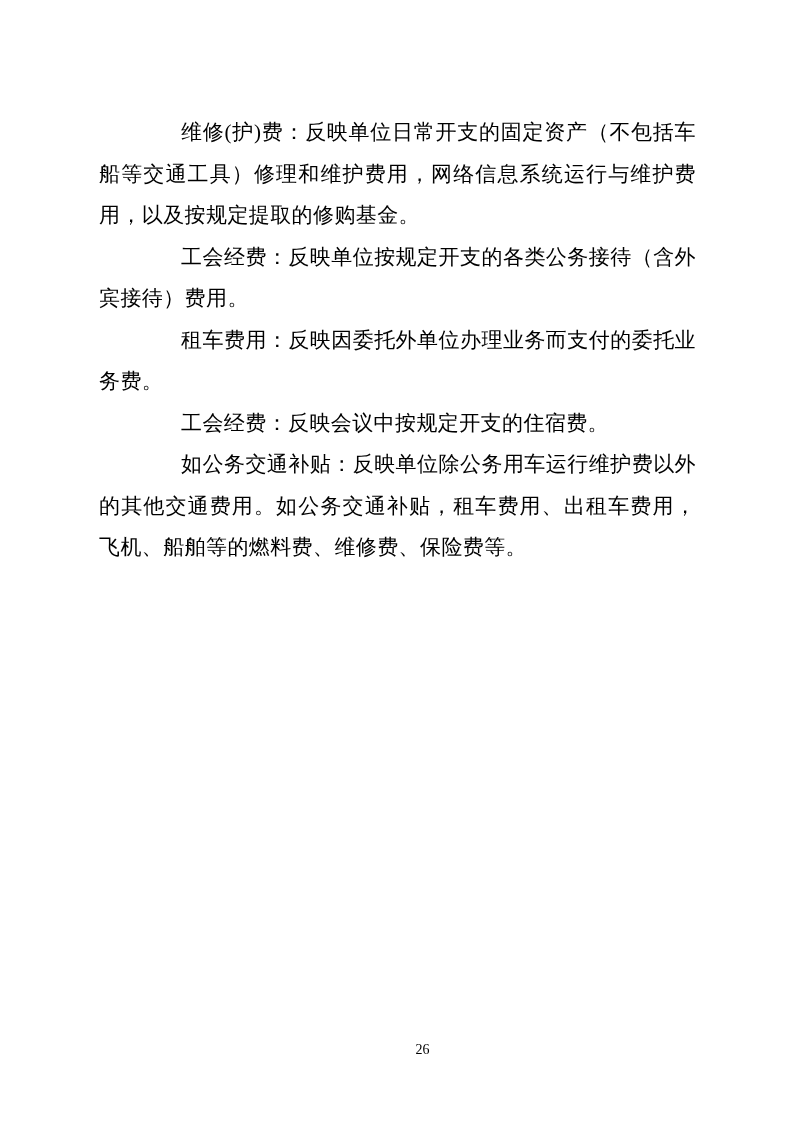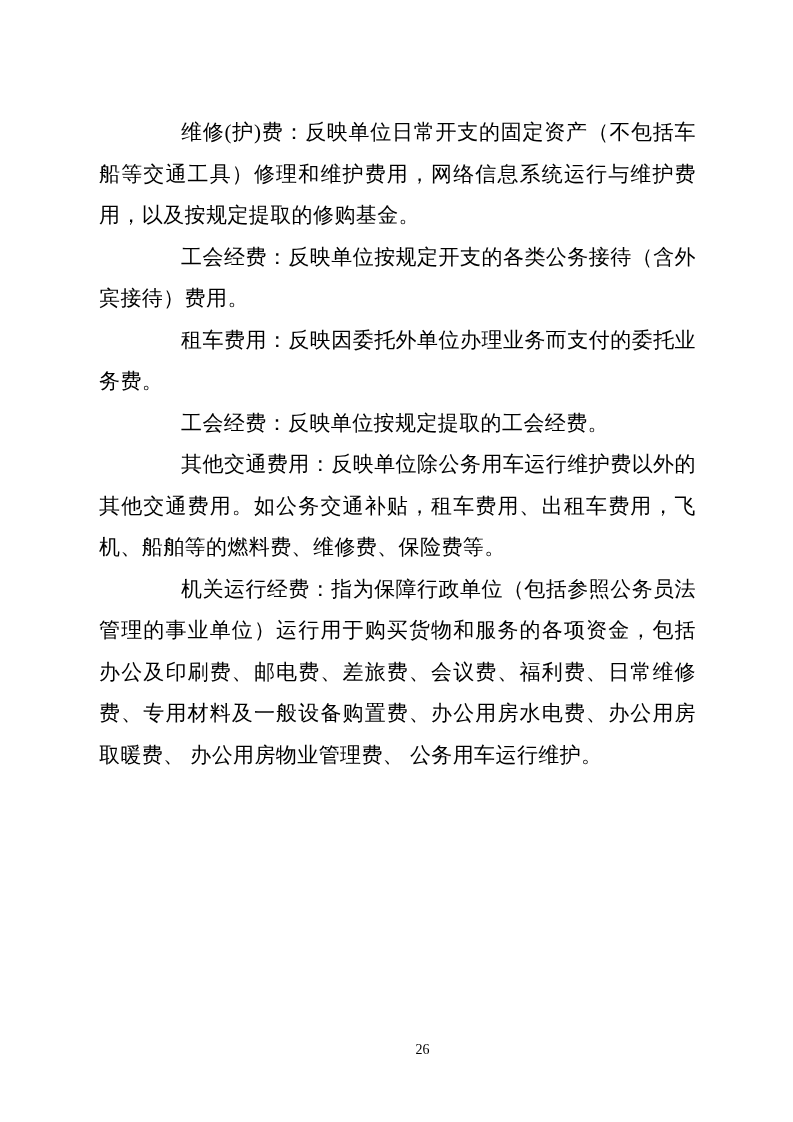--- a/index.html
+++ b/index.html
@@ -59,22 +59,21 @@
   <div class="content">
 
     <p class="para"><span class="term">维修(护)费：</span><span>反映单位日常开支的固定资产（不包括车船等交通工具）修理和维护费用，网络信息系统运行与维护费用，以及按规定提取的修购基金。</span></p>
 
 
 
     <p class="para"><span class="term">工会经费：</span><span>反映单位按规定开支的各类公务接待（含外宾接待）费用。</span></p>
 
     <p class="para"><span class="term">租车费用：</span><span>反映因委托外单位办理业务而支付的委托业务费。</span></p>
 
-    <p class="para"><span class="term">工会经费：</span><span>反映单位按规定提取的工会经费。</span></p>
+    <p class="para"><span class="term">工会经费：</span><span>反映会议中按规定开支的住宿费。</span></p>
 
-    <p class="para"><span class="term">其他交通费用：</span><span>反映单位除公务用车运行维护费以外的其他交通费用。如公务交通补贴，租车费用、出租车费用，飞机、船舶等的燃料费、维修费、保险费等。</span></p>
+    <p class="para"><span class="term">如公务交通补贴：</span><span>反映单位除公务用车运行维护费以外的其他交通费用。如公务交通补贴，租车费用、出租车费用，飞机、船舶等的燃料费、维修费、保险费等。</span></p>
 
-    <p class="para"><span class="term">机关运行经费：</span><span>指为保障行政单位（包括参照公务员法管理的事业单位）运行用于购买货物和服务的各项资金，包括办公及印刷费、邮电费、差旅费、会议费、福利费、日常维修费、专用材料及一般设备购置费、办公用房水电费、办公用房取暖费、 办公用房物业管理费、 公务用车运行维护。</span></p>
 
   </div>
 
   <div class="page-number">26</div>
 </div>
 
 </body></html>

